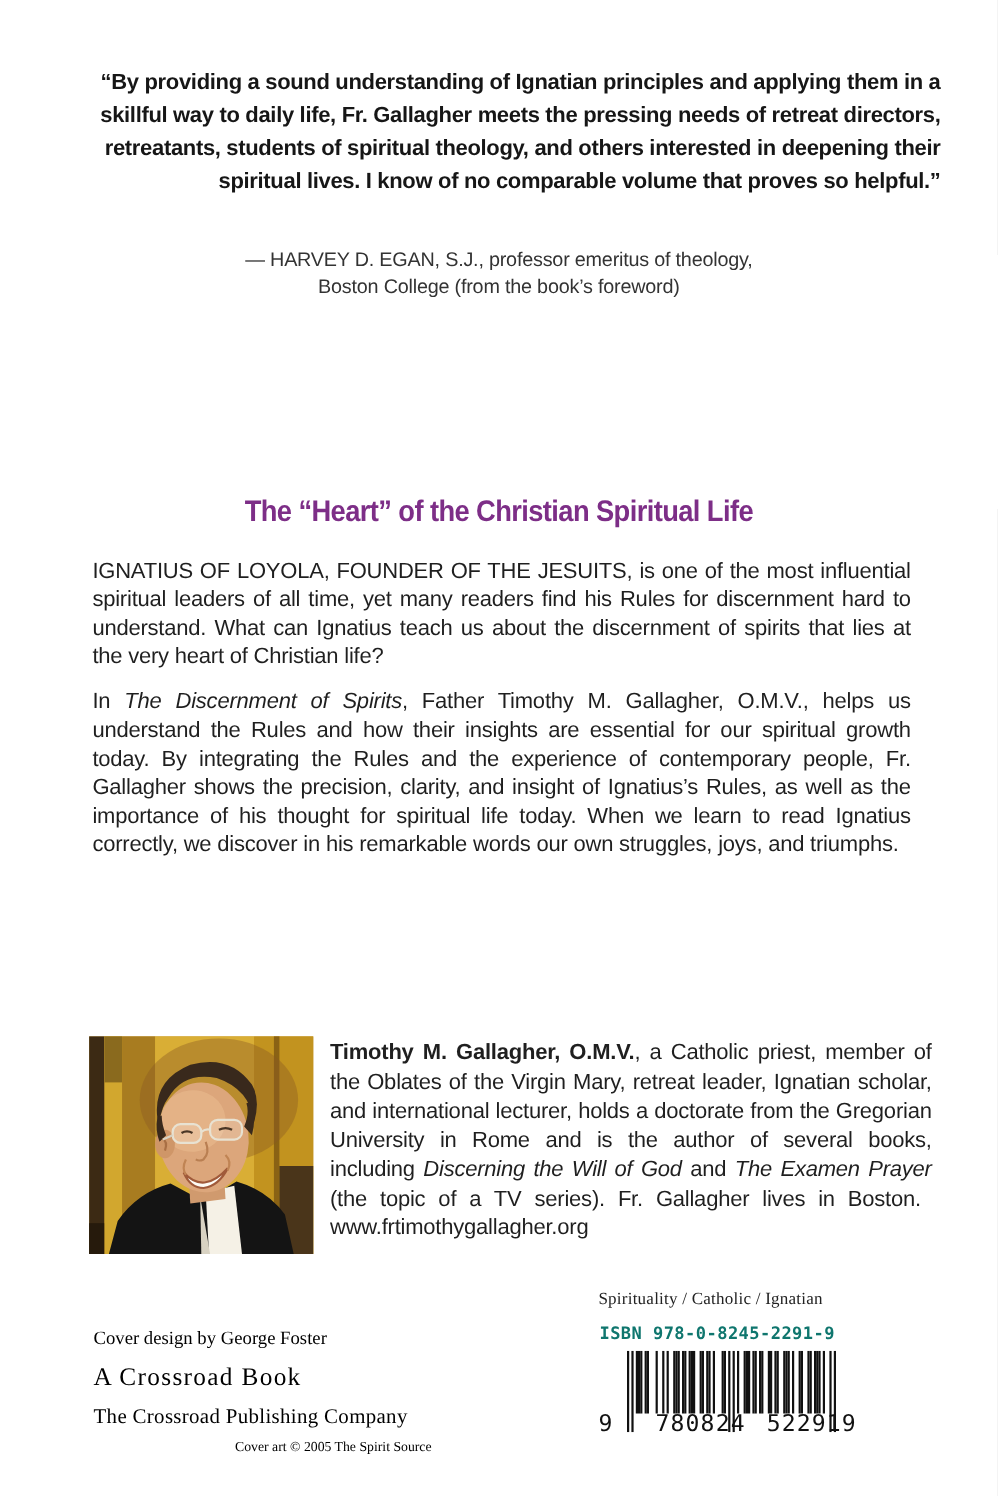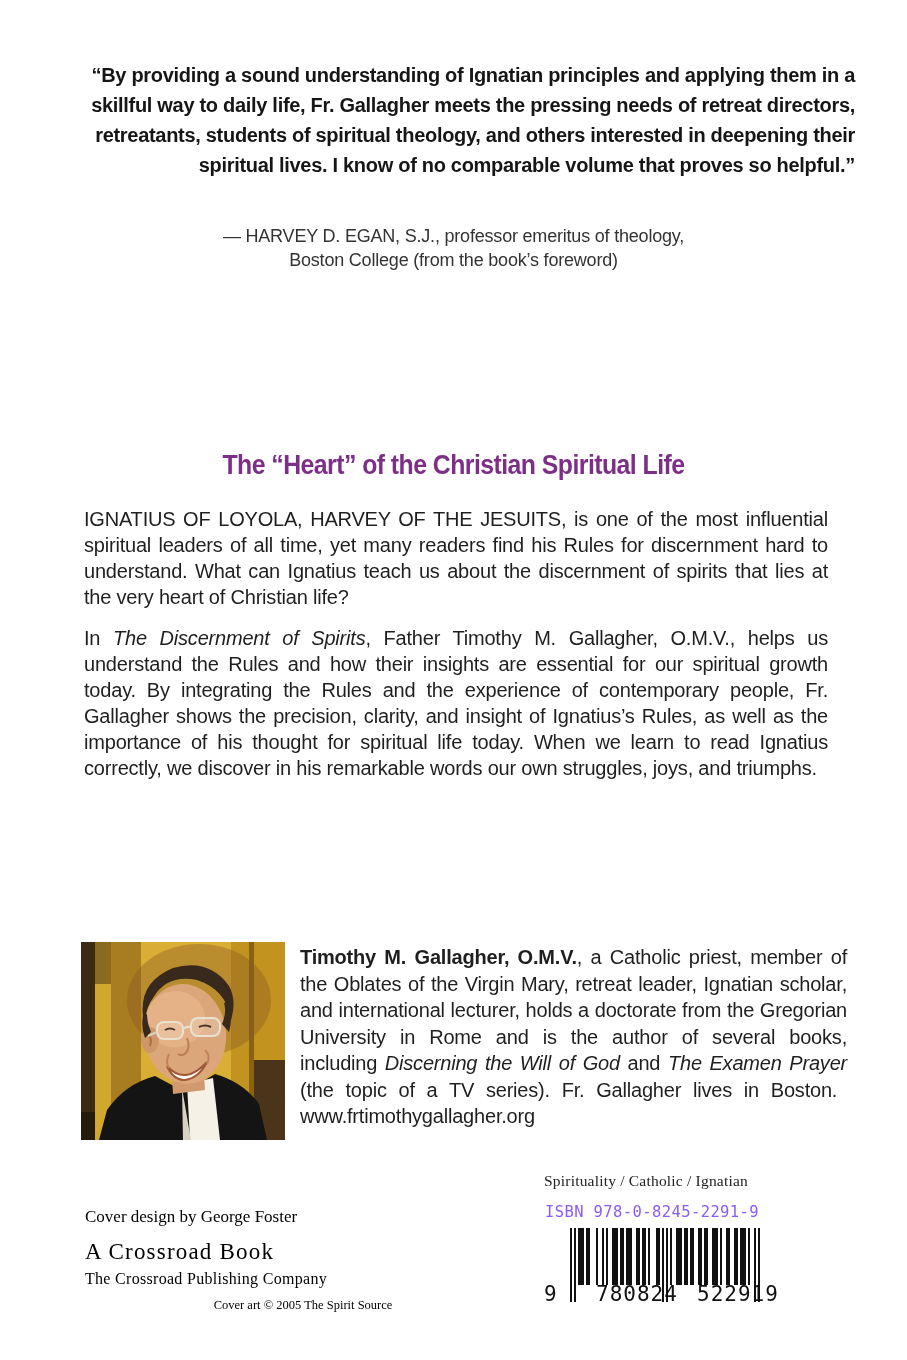--- a/index.html
+++ b/index.html
@@ -41,30 +41,30 @@
     position:absolute;top:6px;left:219px;width:547px;
     font-size:20px;line-height:26.5px;text-align:justify;color:#1f1f1f;
     letter-spacing:-0.2px;
   }
   .footer-left{
     position:absolute;left:85px;top:1206px;width:380px;
     font-family:"Liberation Serif","DejaVu Serif",serif;color:#000000;
   }
   .credit{font-size:17px;line-height:21px;}
   .imprint{font-size:23px;line-height:26px;letter-spacing:1.2px;margin-top:12px;}
-  .pubname{font-size:16px;line-height:24px;letter-spacing:0.3px;margin-top:2px;}
+  .pubname{font-size:19px;line-height:24px;letter-spacing:0.3px;margin-top:12px;}
   .coverart{font-size:12.5px;line-height:16px;margin-top:6px;text-align:center;padding-left:56px;}
   .footer-right{position:absolute;left:544px;top:1172px;width:216px;}
   .category{
     font-family:"Liberation Serif","DejaVu Serif",serif;font-size:15.5px;
     text-align:left;color:#222;letter-spacing:0.2px;
   }
   .isbn{
     margin-top:13px;font-family:"DejaVu Sans Mono","Liberation Mono",monospace;
-    font-weight:normal;font-size:15.5px;letter-spacing:0.4px;color:#8b5cf6;text-align:center;
+    font-weight:bold;font-size:15.5px;letter-spacing:0.4px;color:#0f766e;text-align:center;
   }
   .barcode-wrap{position:relative;margin-top:7px;height:82px;}
   .barcode-wrap svg{position:absolute;left:26px;top:0;}
   .bdigit{
     position:absolute;font-family:"DejaVu Sans Mono","Liberation Mono",monospace;
     font-size:21px;line-height:21px;color:#111;top:56px;letter-spacing:1px;
   }
   .bd9{left:0;}
   .bdg1{left:52px;}
   .bdg2{left:153px;}
@@ -75,21 +75,21 @@
 <div class="cover">
 
   <div class="quote q1"><span>“By providing a sound understanding of Ignatian principles and applying them in a skillful way to daily life, Fr. Gallagher meets the pressing needs of retreat directors, retreatants, students of spiritual theology, and others interested in deepening their spiritual lives. I know of no comparable volume that proves so helpful.”</span></div>
   <div class="attr a1"><span>— HARVEY D. EGAN, S.J., professor emeritus of theology,
 Boston College (from the book’s foreword)</span></div>
 
 
   <h1 class="heading" style="color: rgb(125, 46, 135);">The “Heart” of the Christian Spiritual Life</h1>
 
   <div class="bodycopy">
-    <p><span>IGNATIUS OF LOYOLA, HARVEY OF THE JESUITS, is one of the most influential spiritual leaders of all time, yet many readers find his Rules for discernment hard to understand. What can Ignatius teach us about the discernment of spirits that lies at the very heart of Christian life?</span></p>
+    <p><span>IGNATIUS OF LOYOLA, FOUNDER OF THE JESUITS, is one of the most influential spiritual leaders of all time, yet many readers find his Rules for discernment hard to understand. What can Ignatius teach us about the discernment of spirits that lies at the very heart of Christian life?</span></p>
     <p><span>In </span><span class="it">The Discernment of Spirits</span><span>, Father Timothy M. Gallagher, O.M.V., helps us understand the Rules and how their insights are essential for our spiritual growth today. By integrating the Rules and the experience of contemporary people, Fr. Gallagher shows the precision, clarity, and insight of Ignatius’s Rules, as well as the importance of his thought for spiritual life today. When we learn to read Ignatius correctly, we discover in his remarkable words our own struggles, joys, and triumphs.</span></p>
   </div>
 
   <div class="author">
     <svg class="photo" width="204" height="198" viewBox="0 0 204 198">
 
       <rect x="0" y="0" width="204" height="198" fill="#c9992a"></rect>
       <rect x="0" y="0" width="14" height="198" fill="#3c2a14"></rect>
       <rect x="0" y="170" width="14" height="28" fill="#261a0c"></rect>
       <rect x="14" y="0" width="16" height="198" fill="#d2a72e"></rect>

